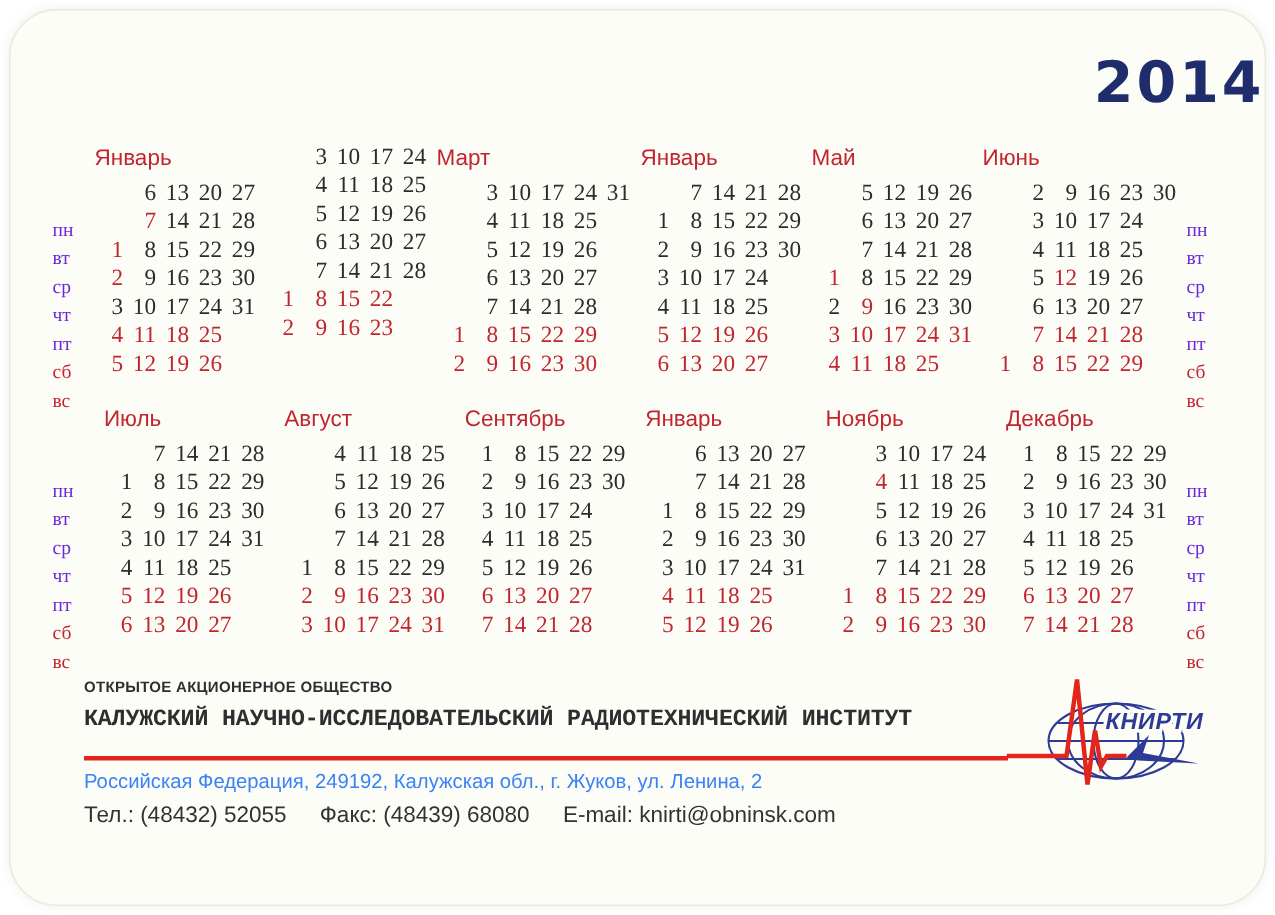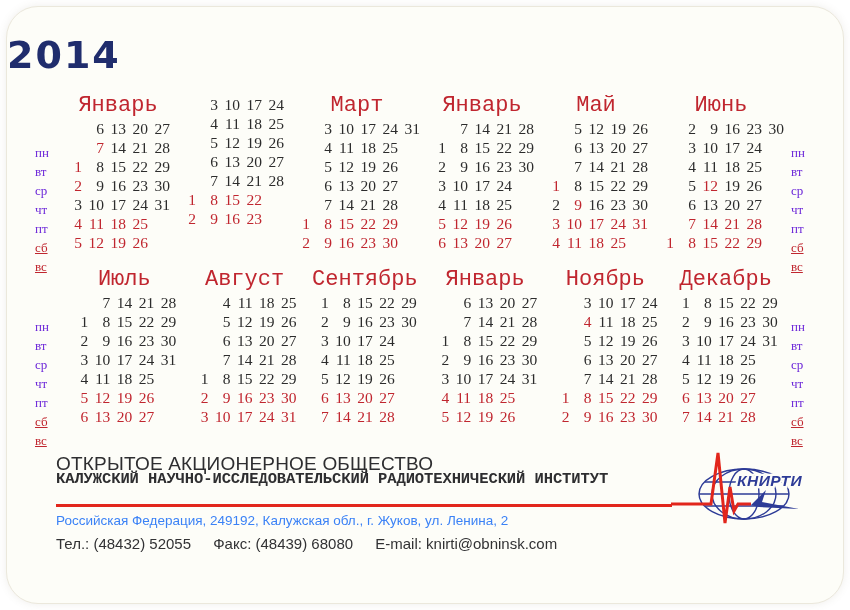--- a/index.html
+++ b/index.html
@@ -1,36 +1,36 @@
 <!DOCTYPE html>
 <html><head>
 <meta charset="utf-8">
 <style>
   html,body{margin:0;padding:0;}
   body{width:850px;height:610px;background:#ffffff;position:relative;overflow:hidden;}
   .card{position:absolute;inset:6px;background:#fdfdf8;border:1px solid #ebe8dc;border-radius:32px;
         box-shadow:0 0 8px rgba(120,115,90,.12);}
-  .year{position:absolute;top:26px;left:0;width:100%;text-align:left;
+  .year{position:absolute;top:26px;left:0;width:100%;text-align:right;
         font-family:"DejaVu Sans",sans-serif;font-weight:bold;font-size:38px;
         color:#202d6d;letter-spacing:2px;}
   .calrow{position:absolute;left:28px;right:28px;display:flex;justify-content:space-between;align-items:flex-start;}
   #row-top{top:88px;}
   #row-bottom{top:262px;}
   .wdcol{padding-top:24px;width:24px;}
   .wd{height:19px;line-height:19px;font-family:"Liberation Serif",serif;font-size:13px;color:#6d28d9;}
-  .wd.we{color:#c0262f;text-decoration:underline;}
+  .wd.we{color:#c0262f;}
   .month{}
-  .mtitle{height:24px;line-height:21px;text-align:center;font-family:Liberation Mono, monospace;
-          font-size:22px;color:#c0262f;}
+  .mtitle{height:24px;line-height:21px;text-align:left;font-family:Liberation Sans, sans-serif;
+          font-size:15px;color:#c0262f;}
   .mgrid{display:grid;}
   .cell{height:19px;line-height:19px;text-align:right;padding-right:3px;width:19px;
         font-family:"Liberation Serif",serif;font-size:15.5px;color:#2c2c2c;}
   .cell.red{color:#c0262f;}
   .f1{position:absolute;left:49px;top:446px;font-family:"Liberation Sans",sans-serif;
-      font-weight:normal;font-size:19px;color:#2e2e30;letter-spacing:.2px;}
+      font-weight:bold;font-size:10px;color:#2e2e30;letter-spacing:.2px;}
   .f2{position:absolute;left:49px;top:463px;font-family:Liberation Mono, monospace;
       font-weight:bold;font-size:15.5px;color:#2e2e30;letter-spacing:-.1px;}
   .rule{position:absolute;left:49px;top:497px;width:616px;height:2.5px;background:#e2261c;}
   .addr{position:absolute;left:49px;top:506px;font-family:"Liberation Sans",sans-serif;
         font-size:13.5px;color:#3b82f6;}
   .contacts{position:absolute;left:49px;top:528px;font-family:"Liberation Sans",sans-serif;
         font-size:15px;color:#323234;}
   .contacts span{margin-right:18px;}
   .logo{position:absolute;left:664px;top:434px;}
 </style>

